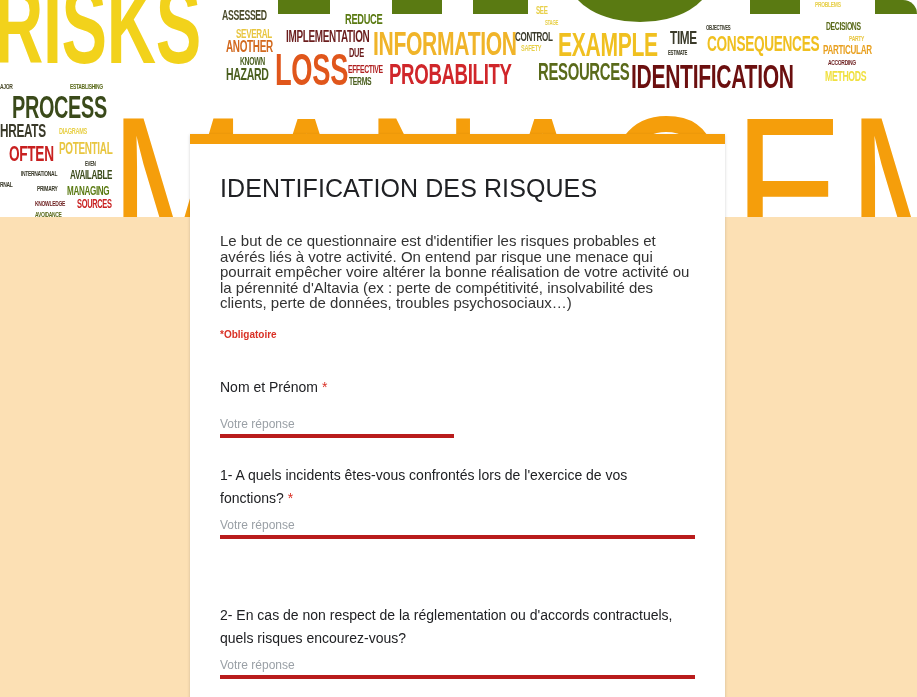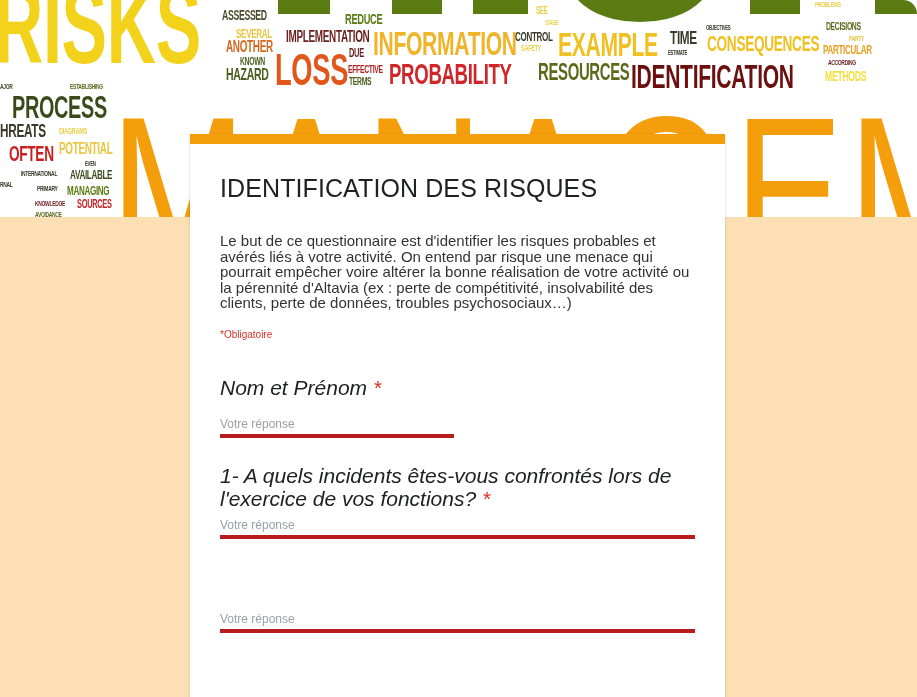--- a/index.html
+++ b/index.html
@@ -26,23 +26,23 @@
   .card {
     position: absolute; left: 190px; top: 134px; width: 535px; height: 580px;
     background: #ffffff; border-top: 10px solid #f59e0b;
     box-shadow: 0 1px 3px rgba(0,0,0,0.18);
     box-sizing: border-box;
   }
   .card-inner { padding: 30px 30px 0 30px; }
   .form-title { font-size: 25px; color: #202124; margin: 0 0 30px 0; font-weight: normal; letter-spacing: 0.1px; }
   .desc { font-size: 15px; color: #333; line-height: 15.5px; margin: 0; }
   .desc p { margin: 0 0 9px 0; }
-  .required-note { color: #d93025; font-size: 10px; margin-top: 18px; }
+  .required-note { color: #d93025; font-size: 10px; margin-top: 18px; font-weight: bold; }
   .question { position: absolute; left: 30px; right: 30px; }
-  .q-label { font-size: 21px; color: #202124; line-height: 23px; font-style: italic; }
+  .q-label { font-size: 14px; color: #202124; line-height: 23px; }
   .star { color: #d93025; }
   .answer { margin-top: 10px; font-size: 12px; color: #9aa0a6; padding-bottom: 3px; border-bottom: 4px solid #b91c1c; }
 </style>
 </head>
 <body>
 
 <div class="frame">
   <div class="banner">
     <div class="green-block" style="left:278px;top:0;width:52px;height:14px;"></div>
     <div class="green-block" style="left:392px;top:0;width:50px;height:14px;"></div>
@@ -115,16 +115,17 @@
       <div class="q-label"><span>Nom et Prénom</span> <span class="star">*</span></div>
       <div class="answer" style="width:234px;margin-top:18px;">Votre réponse</div>
     </div>
 
     <div class="question" style="top:320px;">
       <div class="q-label"><span>1- A quels incidents êtes-vous confrontés lors de l'exercice de vos fonctions?</span> <span class="star">*</span></div>
       <div class="answer" style="margin-top:8px;">Votre réponse</div>
     </div>
 
     <div class="question" style="top:460px;">
+      <div class="q-label"><span>2- En cas de non respect de la réglementation ou d'accords contractuels, quels risques encourez-vous?</span></div>
       <div class="answer" style="margin-top:8px;">Votre réponse</div>
     </div>
   </div>
 </div>
 
 </body></html>

